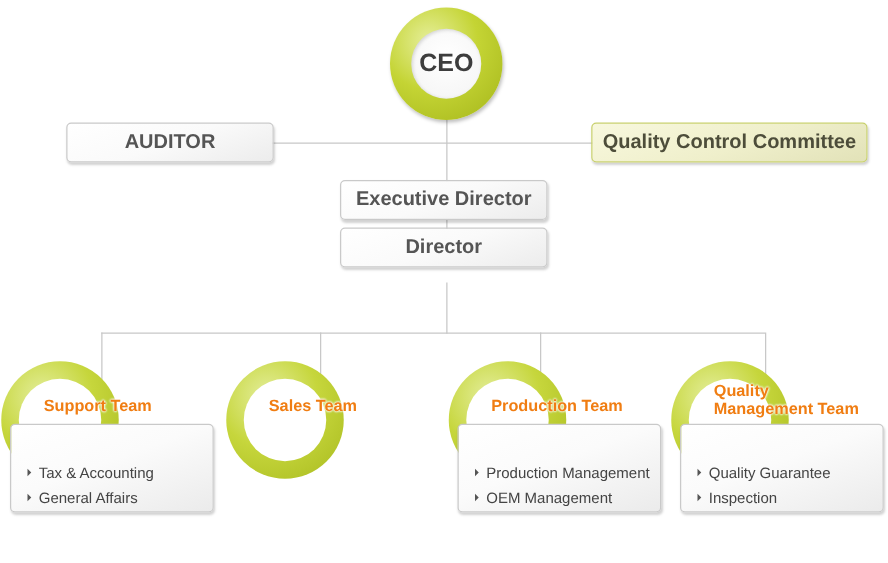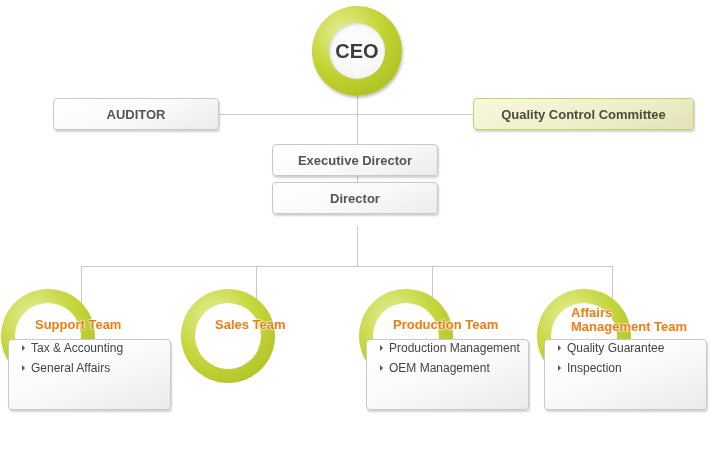--- a/index.html
+++ b/index.html
@@ -19,21 +19,21 @@
       box-shadow: inset 1px 1px 3px rgba(0,0,0,0.15);
       display: flex; align-items: center; justify-content: center;
       font-weight: bold; font-size: 20px; color: #3d3d3d;
     }
 
     .box {
       position: absolute; border: 1px solid #c9c9c9; border-radius: 4px;
       background: linear-gradient(160deg, #ffffff 0%, #fafafa 50%, #ececec 100%);
       box-shadow: 1px 2px 2px rgba(0,0,0,0.18);
       display: flex; align-items: center; justify-content: center;
-      font-weight: bold; font-size: 13px; color: #555555; box-sizing: border-box; text-align: right;
+      font-weight: bold; font-size: 16px; color: #555555; box-sizing: border-box; text-align: right;
     }
     .box.qcc {
       border-color: #c7cf6a;
       background: linear-gradient(160deg, #f8f8de 0%, #efefcb 55%, #e2e2b8 100%);
       color: #4d4d3a;
     }
 
     .team { position: absolute; top: 289px; width: 170px; height: 125px; }
     .arc {
       position: absolute; left: -3px; top: 0; width: 94px; height: 94px; border-radius: 50%;
@@ -47,21 +47,21 @@
       position: absolute; left: 31px; top: 29px; font-weight: bold; font-size: 13px; color: #f07d12;
       line-height: 14px; text-shadow: 0 0 2px #ffffff, 0 0 2px #ffffff, 0 0 2px #ffffff;
       z-index: 2; white-space: nowrap;
     }
     .team-title.two-line { top: 17px; }
     .team-card {
       position: absolute; left: 4px; top: 50px; width: 163px; height: 71px;
       border: 1px solid #c9c9c9; border-radius: 4px; box-sizing: border-box;
       background: linear-gradient(160deg, #ffffff 0%, #fbfbfb 45%, #ebebeb 100%);
       box-shadow: 1px 2px 2px rgba(0,0,0,0.18);
-      z-index: 1; padding-top: 0; padding-left: 13px;
+      z-index: 1; padding-top: 30px; padding-left: 13px;
     }
     .team-item { font-size: 12px; color: #444444; height: 20px; line-height: 16px; display: flex; align-items: flex-start; }
     .bullet { display: inline-block; width: 0; height: 0; border-left: 3px solid #555; border-top: 3px solid transparent; border-bottom: 3px solid transparent; margin-right: 6px; margin-top: 5px; }
   </style>
 </head>
 <body>
 
 <div class="line vline" style="left:357px; top:95px; height:50px;"></div>
 <div class="line hline" style="left:218px; top:114px; width:256px;"></div>
 <div class="line vline" style="left:357px; top:176px; height:18px;"></div>
@@ -113,21 +113,21 @@
     <div class="team-item">
         <span class="bullet"></span>
         <span>OEM Management</span>
       </div>
   </div>
 </div>
 
 <div class="team" style="left:540px;">
   <div class="arc"></div>
   <div class="team-title two-line">
-    <div>Affairs</div>
+    <div>Quality</div>
     <div>Management Team</div>
   </div>
   <div class="team-card">
     <div class="team-item">
         <span class="bullet"></span>
         <span>Quality Guarantee</span>
       </div>
     <div class="team-item">
         <span class="bullet"></span>
         <span>Inspection</span>

